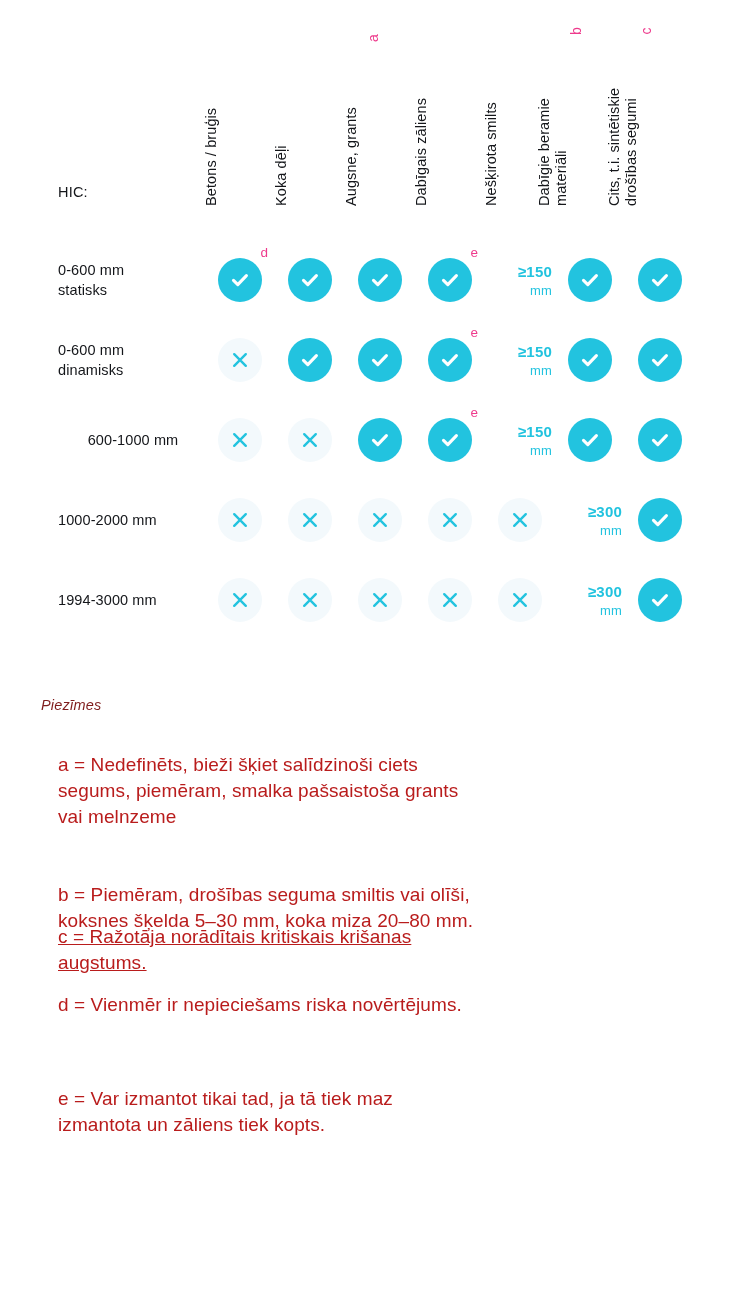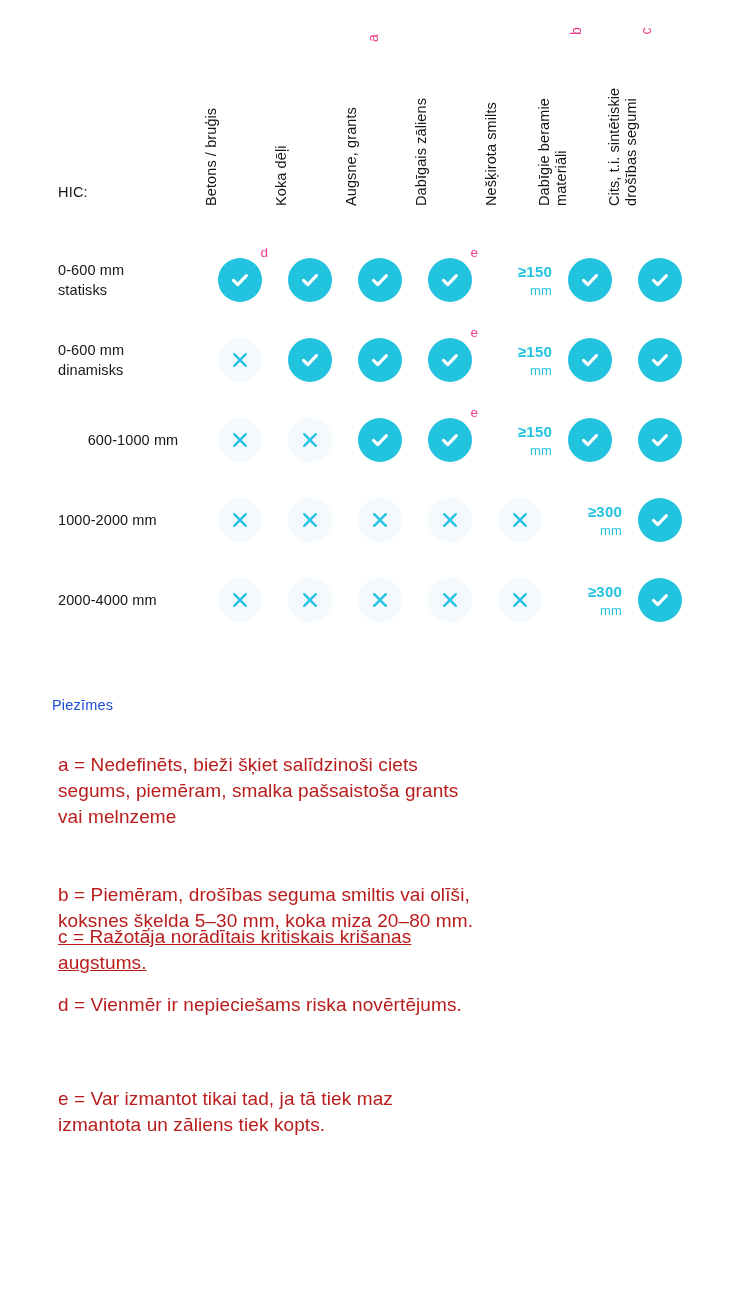--- a/index.html
+++ b/index.html
@@ -129,25 +129,26 @@
     font-size: 13.5px;
     font-weight: 500;
     line-height: 1;
     top: -12px;
     right: -6px;
   }
 
   
   .notes-title {
     position: absolute;
-    left: 52px;
+    left: 41px;
     top: 697px;
     font-size: 14.5px;
-    color: #1d4ed8;
+    color: #7f1d1d;
     letter-spacing: 0.2px;
+    font-style: italic;
   }
   .note {
     position: absolute;
     left: 58px;
     width: 470px;
     font-size: 19px;
     line-height: 26px;
     color: #b91c1c;
     letter-spacing: 0.1px;
     white-space: pre-line;
@@ -203,21 +204,21 @@
 
   <div class="hic-label">HIC:</div>
 
   <div id="row-labels">
       <div class="row-label" style="top: 280px;">0-600 mm
 statisks</div>
       <div class="row-label" style="top: 360px;">0-600 mm
 dinamisks</div>
       <div class="row-label" style="top: 440px; text-align: center;">600-1000 mm</div>
       <div class="row-label" style="top: 520px;">1000-2000 mm</div>
-      <div class="row-label" style="top: 600px;">2000-4000 mm</div>
+      <div class="row-label" style="top: 600px;">1994-3000 mm</div>
     </div>
 
   <div id="cells">
       <div class="cell" style="left: 240px; top: 280px;">
         <div class="badge yes">
           <svg width="26" height="26" viewBox="0 0 26 26" aria-hidden="true">
             <path d="M6.5 13.4 L10.8 17.6 L19.4 8.6" fill="none" stroke="#ffffff" stroke-width="3.1" stroke-linecap="round" stroke-linejoin="round"></path>
           </svg>
         </div>
         <span class="sup-cell">d</span>

